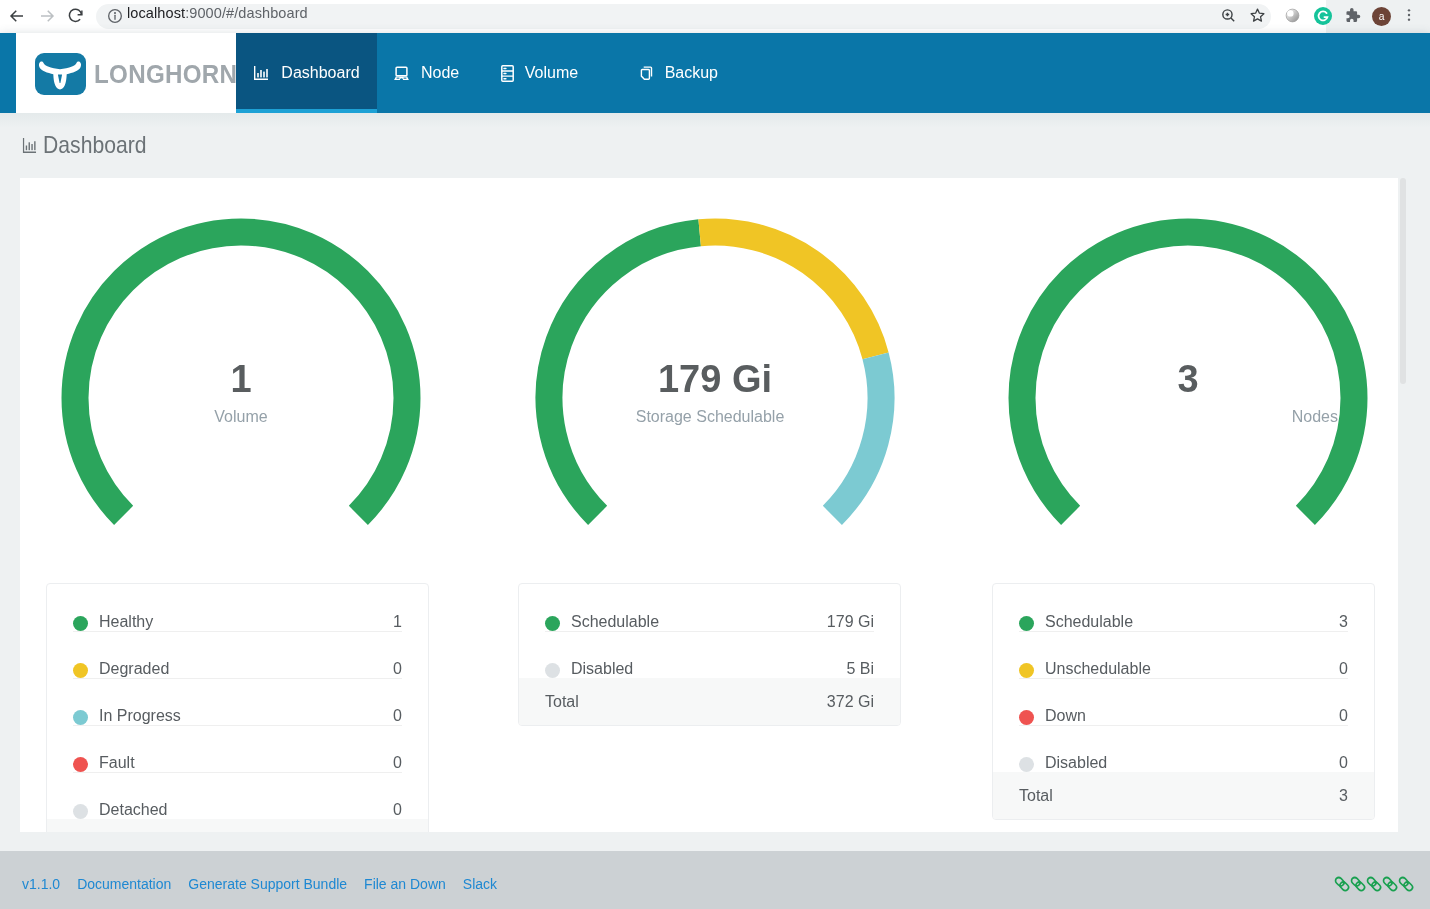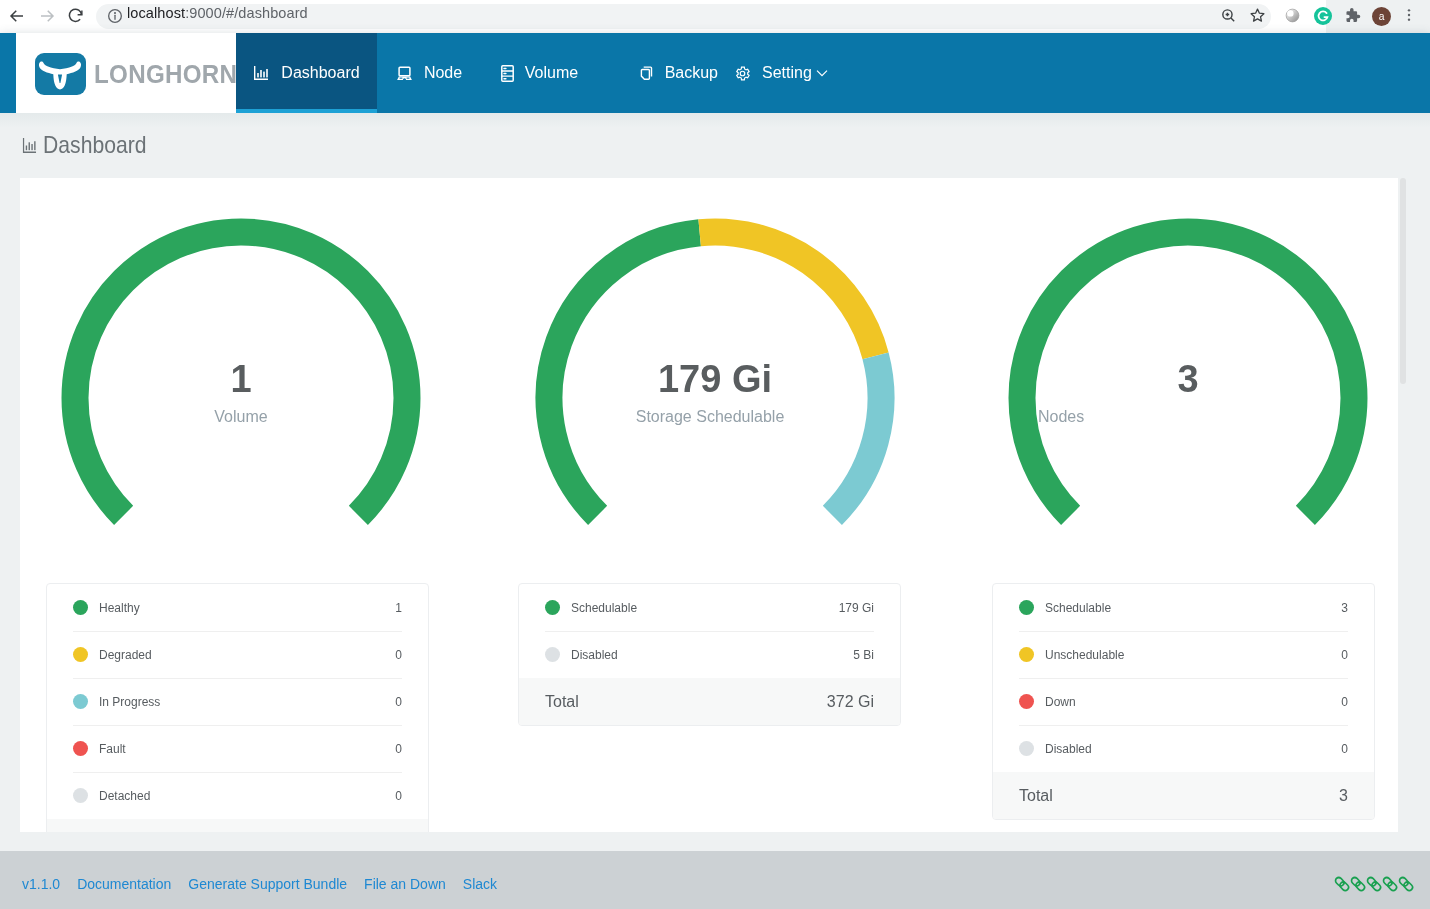--- a/index.html
+++ b/index.html
@@ -16,34 +16,34 @@
 
 #navbar { position:absolute; left:0; top:33px; width:1430px; height:80px; background:#0a76a8; box-shadow:0 2px 10px rgba(60,80,90,0.25); }
 #logoarea { position:absolute; left:0; top:0; width:236px; height:80px; background:#ffffff;margin-left:16px; }
 #logobox { position:absolute; left:19px; top:20px; width:51px; height:42px; border-radius:9px; background:#147aa5; }
 #logotext { position:absolute; left:78px; top:26px; font-size:26px; font-weight:700; color:#a0a7ac; letter-spacing:0.3px; transform:scaleX(0.93); transform-origin:left; }
 #tabs { position:absolute; left:236px; top:0; height:80px; display:flex; }
 .tab { height:80px; color:#ffffff; font-size:16px; display:flex; align-items:center; padding:0 20px; }
 .tab .icn { margin-right:11px; display:flex; }
 #tab-dash { width:141px; justify-content:center; padding:4px 0 0; background:#0a5581; border-bottom:4px solid #1da1d5; }
 #tab-dash .icn { margin-right:12px; }
-#tab-node { width:104px; justify-content:center; padding:8px; }
+#tab-node { width:104px; padding:16px; }
 #tab-volume { width:117px; justify-content:center; padding:0; }
 #tab-backup { width:120px; justify-content:flex-end; padding:0; }
 #tab-setting { padding:0 0 0 16px; }
 
 
 #content { position:absolute; left:0; top:113px; width:1430px; height:738px; background:linear-gradient(#e4eaeb, #eef1f2 15px); }
 #pagehead { position:absolute; left:22px; top:18px; font-size:24px; color:#6b7276; display:flex; align-items:center; transform:scaleX(0.88); transform-origin:left; }
 #panel { position:absolute; left:20px; top:65px; width:1378px; height:654px; background:#ffffff; overflow:hidden; }
 #scrollthumb { position:absolute; left:1400px; top:65px; width:6px; height:206px; border-radius:3px; background:#e0e2e3; }
 
 
 .card { position:absolute; top:405px; width:383px; background:#ffffff; border:1px solid #eceef0; border-radius:4px; overflow:hidden; }
-.row { height:47px; display:flex; align-items:center; padding:0 26px; font-size:12px; color:#575c60; position:relative; }
+.row { height:47px; display:flex; align-items:flex-end; padding:0 26px; font-size:16px; color:#575c60; position:relative; }
 .row .dot { width:15px; height:15px; border-radius:50%; margin-right:11px; flex:none; }
 .row .val { margin-left:auto; }
 .row + .row::before { content:""; position:absolute; left:26px; right:26px; top:0; height:1px; background:#efefef; }
 .trow { height:47px; display:flex; align-items:center; padding:0 26px; font-size:16px; color:#575c60; background:#f7f8f8; }
 .trow .val { margin-left:auto; }
 
 
 #footer { position:absolute; left:0; top:851px; width:1430px; height:58px; background:#ccd1d4; }
 #footer .links { position:absolute; left:22px; top:0; height:58px; display:flex; align-items:center; padding-top:7px; font-size:14px; color:#1e88d2; }
 #footer .links span { margin-right:17px; }
@@ -142,28 +142,20 @@
             <path d="M3 3.4h1.9M3 8.6h1.9M3 13.8h1.9" stroke-width="1.5" stroke-linecap="round"></path>
           </svg>
         </span>Volume</div>
   <div class="tab" id="tab-backup"><span class="icn">
           <svg width="15" height="16" viewBox="0 0 15 16" fill="none" stroke="#fff" stroke-width="1.4">
             <path d="M4.7 2.1 H11.6 A0.9 0.9 0 0 1 12.5 3 V 11.6"></path>
             <path d="M2.4 11.2 V5.4 A0.9 0.9 0 0 1 3.3 4.5 H9.5 A0.9 0.9 0 0 1 10.4 5.4 V13.3 A0.9 0.9 0 0 1 9.5 14.2 H5.4 L2.4 11.2 Z"></path>
             <circle cx="3.8" cy="12.1" r="0.55" fill="#fff" stroke="none"></circle>
           </svg>
         </span>Backup</div>
-  <div class="tab" id="tab-setting"><span class="icn">
-          <svg width="17" height="17" viewBox="0 0 24 24" fill="none" stroke="#fff" stroke-width="1.7">
-            <circle cx="12" cy="12" r="3.2"></circle>
-            <path d="M19.4 12a7.4 7.4 0 0 0-.1-1.2l2-1.5-2-3.4-2.3 1a7.4 7.4 0 0 0-2-1.2L14.6 3h-4l-.4 2.7a7.4 7.4 0 0 0-2 1.2l-2.3-1-2 3.4 2 1.5a7.4 7.4 0 0 0 0 2.4l-2 1.5 2 3.4 2.3-1a7.4 7.4 0 0 0 2 1.2l.4 2.7h4l.4-2.7a7.4 7.4 0 0 0 2-1.2l2.3 1 2-3.4-2-1.5c.1-.4.1-.8.1-1.2z"></path>
-          </svg>
-        </span>Setting<svg style="margin-left:2px" width="16" height="16" viewBox="0 0 24 24" fill="none" stroke="#fff" stroke-width="1.8">
-          <path d="M4.5 8.5l7.5 7.5 7.5-7.5"></path>
-        </svg></div>
   </div>
 </div>
 
 <div id="content">
   <div id="pagehead"><svg style="margin-right:7px" width="17" height="17" viewBox="0 0 16 16" fill="#6b7276">
         <path d="M1 1h1.3v12.7H15V15H1z"></path>
         <rect x="4" y="8" width="1.5" height="4.4"></rect>
         <rect x="7" y="5" width="1.5" height="7.4"></rect>
         <rect x="10" y="6.6" width="1.5" height="5.8"></rect>
         <rect x="13" y="4" width="1.5" height="8.4"></rect>
@@ -185,21 +177,21 @@
 
       <g>
         <path d="M 1050.63 337.37 A 166 166 0 1 1 1285.37 337.37" fill="none" stroke="#2ba55c" stroke-width="27"></path>
       </g>
     </svg>
     <div class="abs" style="left:71px;top:180px;width:300px;text-align:center;font-size:38px;font-weight:700;color:#595d5f">1</div>
     <div class="abs" style="left:71px;top:230px;width:300px;text-align:center;font-size:16px;color:#95a1a9">Volume</div>
     <div class="abs" style="left:545px;top:180px;width:300px;text-align:center;font-size:38px;font-weight:700;color:#595d5f">179 Gi</div>
     <div class="abs" style="left:545px;top:230px;width:290px;text-align:center;font-size:16px;color:#95a1a9">Storage Schedulable</div>
     <div class="abs" style="left:1018px;top:180px;width:300px;text-align:center;font-size:38px;font-weight:700;color:#595d5f">3</div>
-    <div class="abs" style="left:1018px;top:230px;width:300px;text-align:left;font-size:16px;color:#95a1a9">Nodes</div>
+    <div class="abs" style="left:1018px;top:230px;width:300px;text-align:right;font-size:16px;color:#95a1a9">Nodes</div>
 
     <div class="card" style="left:26px">
       <div class="row"><span class="dot" style="background:#2ba55c"></span>Healthy<span class="val">1</span></div>
       <div class="row"><span class="dot" style="background:#f0c525"></span>Degraded<span class="val">0</span></div>
       <div class="row"><span class="dot" style="background:#7ccad2"></span>In Progress<span class="val">0</span></div>
       <div class="row"><span class="dot" style="background:#ef5350"></span>Fault<span class="val">0</span></div>
       <div class="row"><span class="dot" style="background:#dde1e4"></span>Detached<span class="val">0</span></div>
       <div class="trow">Total</div>
     </div>
     <div class="card" style="left:498px">

